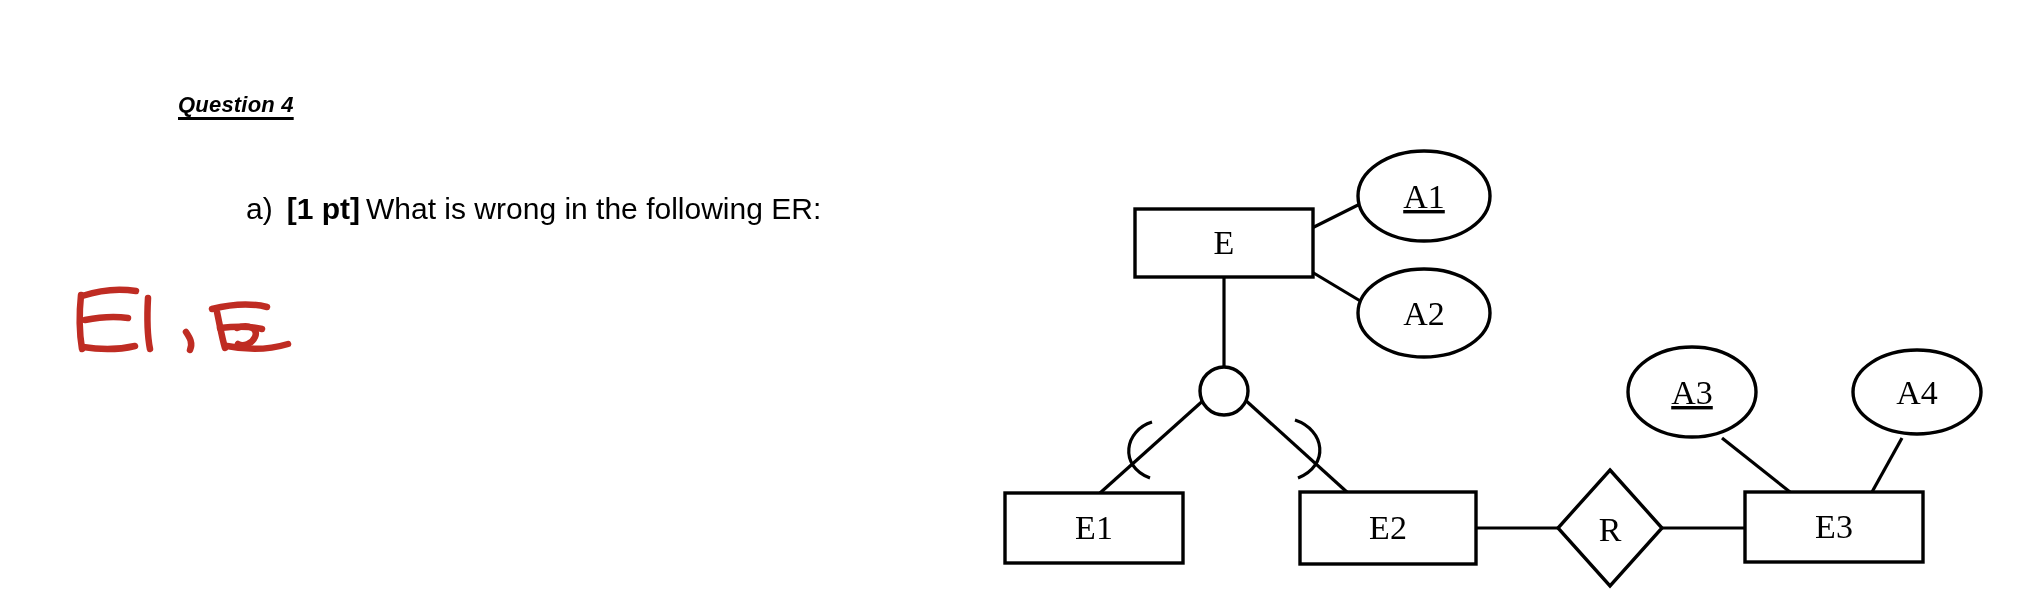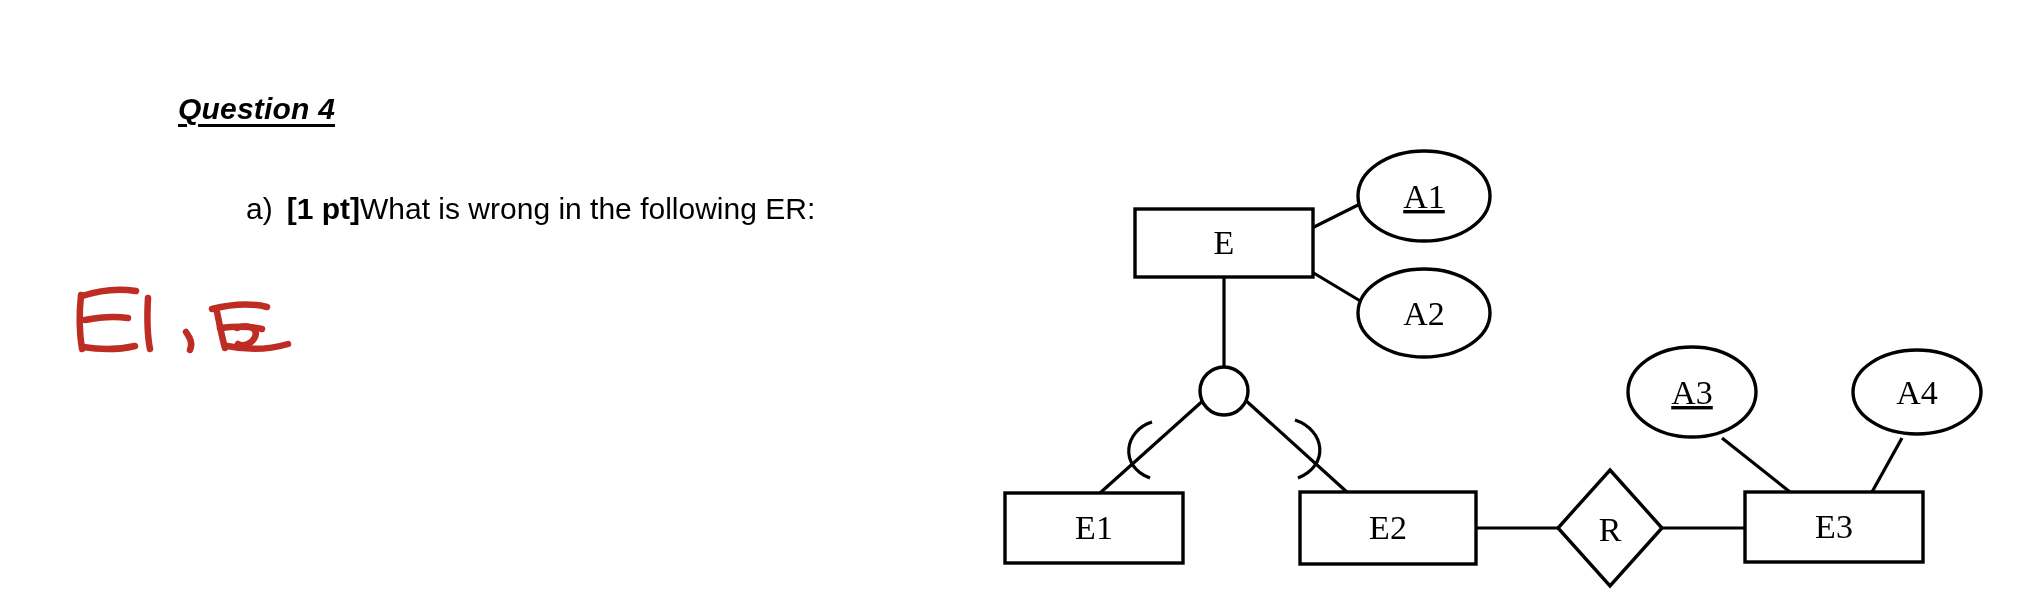--- a/index.html
+++ b/index.html
@@ -19,21 +19,21 @@
     background: #ffffff;
     overflow: hidden;
   }
 
   
   .q-title {
     position: absolute;
     left: 178px;
     top: 92px;
     font-family: "Liberation Sans", sans-serif;
-    font-size: 30px;
+    font-size: 22px;
     font-weight: bold;
     font-style: italic;
     color: #000000;
     text-decoration: underline;
     text-underline-offset: 5px;
     text-decoration-thickness: 3px;
     letter-spacing: 0.2px;
     white-space: nowrap;
   }
 
@@ -41,21 +41,21 @@
     position: absolute;
     left: 246px;
     top: 192px;
     font-family: "Liberation Sans", sans-serif;
     font-size: 30px;
     color: #000000;
     white-space: nowrap;
     line-height: 1.1;
   }
   .q-item .marker { margin-right: 14px; }
-  .q-item .pts { font-weight: bold; margin-right: 0; }
+  .q-item .pts { font-weight: bold; margin-right: 6px; }
 
   
   .handwriting {
     position: absolute;
     left: 62px;
     top: 276px;
     width: 260px;
     height: 110px;
     pointer-events: none;
   }

